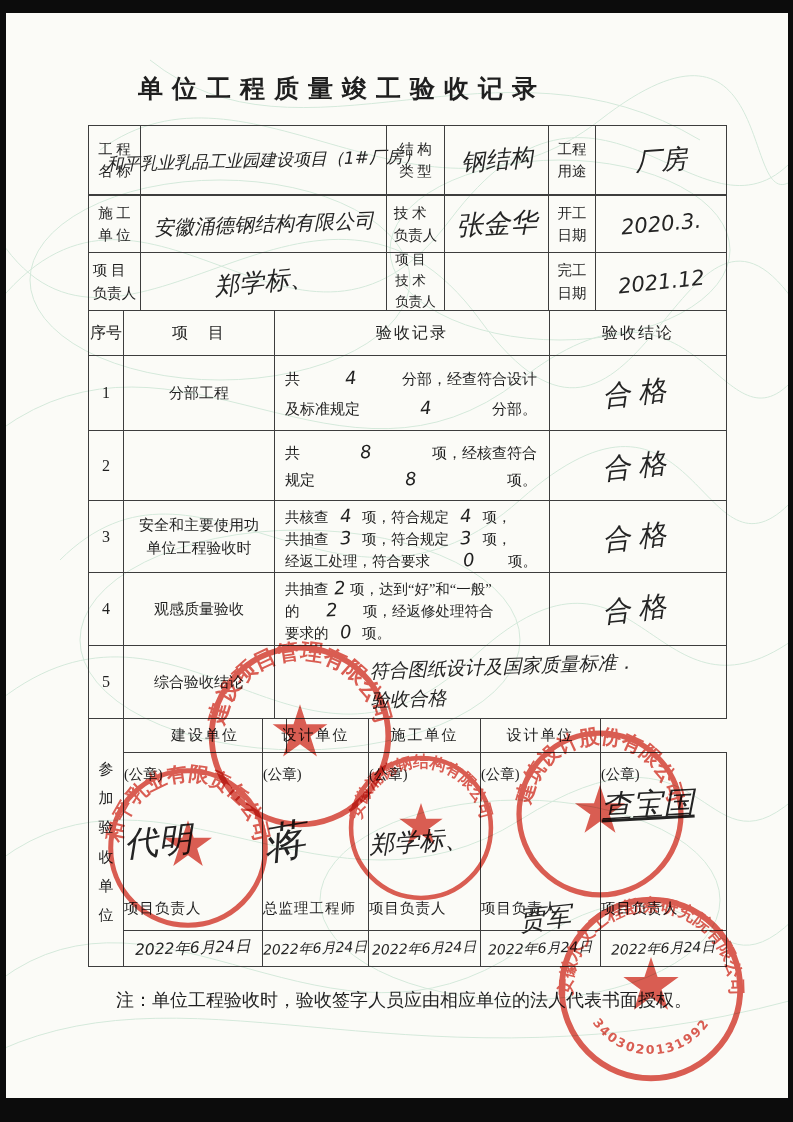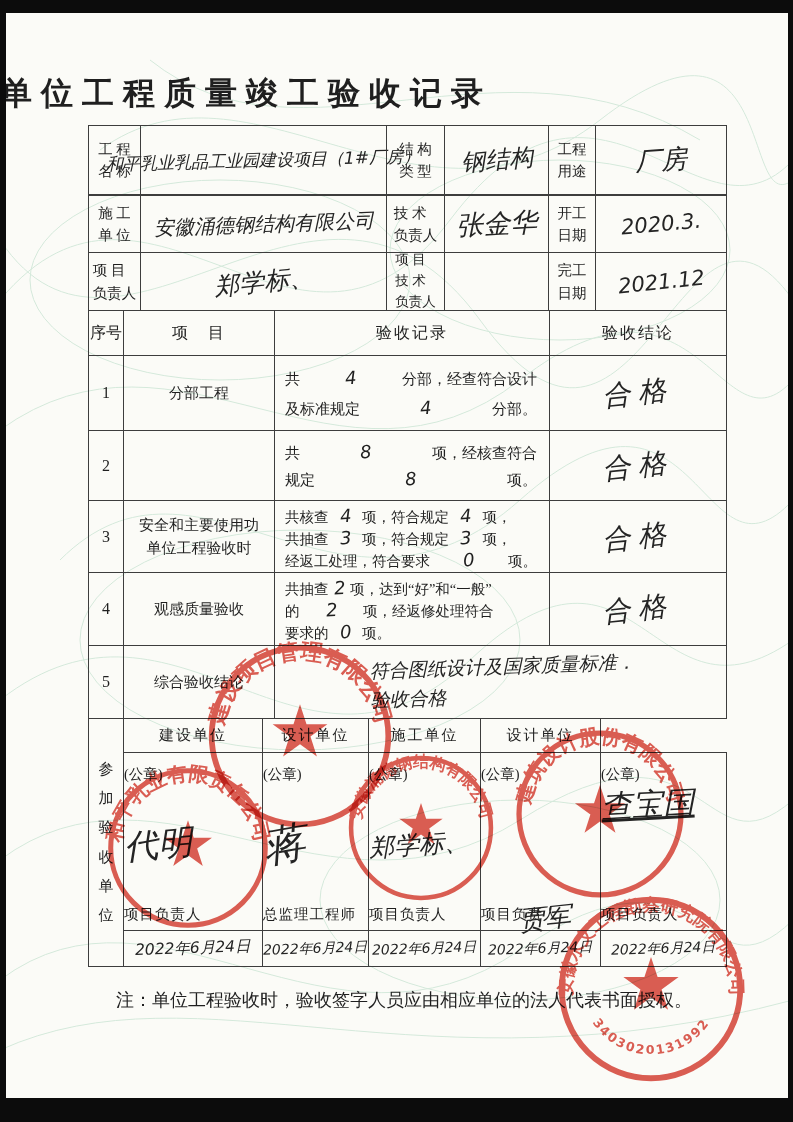--- a/index.html
+++ b/index.html
@@ -7,22 +7,22 @@
         font-family:"Liberation Serif","DejaVu Serif",serif;color:#1f1f1f;}
   
   .edge{position:absolute;background:#0c0c0c;z-index:30;}
   .edge-top{left:0;top:0;width:793px;height:13px;}
   .edge-bottom{left:0;top:1098px;width:793px;height:24px;}
   .edge-left{left:0;top:0;width:6px;height:1122px;}
   .edge-right{left:788px;top:0;width:5px;height:1122px;}
   
   .guilloche{position:absolute;left:0;top:0;z-index:0;opacity:.5;}
   
-  .title{position:absolute;left:0;top:72px;width:684px;text-align:left;
-         font-size:32px;font-weight:bold;letter-spacing:9px;z-index:3;}
+  .title{position:absolute;left:0;top:72px;width:684px;text-align:center;
+         font-size:25px;font-weight:bold;letter-spacing:9px;z-index:3;}
   
   .tbl{position:absolute;left:88px;top:125px;width:639px;height:842px;z-index:2;}
   .c{position:absolute;border:1px solid #3d3d3d;box-sizing:border-box;}
   .plabel{display:flex;align-items:center;justify-content:center;text-align:left;
           font-size:14.5px;white-space:pre-line;line-height:1.55;}
   .vcell{display:flex;align-items:center;justify-content:center;}
   .hdr{display:flex;align-items:center;justify-content:center;font-size:16px;letter-spacing:2px;}
   .item-cell{display:flex;align-items:center;justify-content:center;text-align:center;
              font-size:15px;white-space:pre-line;line-height:1.5;}
   .rec{display:flex;flex-direction:column;justify-content:space-evenly;
@@ -37,21 +37,21 @@
        transform:rotate(-4deg);display:inline-block;}
   .concl{display:flex;align-items:center;justify-content:center;}
   .concl span{font-size:28px;letter-spacing:8px;transform:rotate(-6deg);}
   .hw-block{white-space:pre-line;line-height:1.5;}
   
   .side-label{display:flex;align-items:center;justify-content:center;
               font-size:15px;white-space:pre-line;line-height:1.95;text-align:center;}
   .seal-cell{display:flex;flex-direction:column;align-items:flex-start;overflow:visible;}
   .seal-note{margin-top:12px;font-size:14.5px;}
   .sig-zone{flex:1;display:flex;align-items:center;justify-content:center;overflow:visible;}
-  .role{margin-bottom:6px;font-size:14.5px;letter-spacing:1px;}
+  .role{margin-bottom:12px;font-size:14.5px;letter-spacing:1px;}
   .date-cell{display:flex;align-items:center;justify-content:center;}
   .date-cell span{font-size:15.5px;white-space:nowrap;transform:rotate(-2deg);}
   
   .note{position:absolute;left:88px;top:988px;width:600px;font-size:18px;z-index:3;margin-left:28px;}
   
   .stamp{position:absolute;z-index:10;mix-blend-mode:multiply;opacity:.88;}
   .stamp text{font-family:"DejaVu Sans",sans-serif;font-weight:bold;}
   
   .abs{position:absolute;z-index:8;}
 </style>
@@ -235,21 +235,21 @@
 验收合格</span>
     </div>
 
     <div class="c side-label" style="left:0;top:593px;width:36px;height:249px">参
 加
 验
 收
 单
 位</div>
 
-    <div class="c hdr" style="left:35px;top:593px;width:140px;height:35px;font-size:15px">建设单位</div>
+    <div class="c hdr" style="left:35px;top:593px;width:164px;height:35px;font-size:15px">建设单位</div>
     <div class="c hdr" style="left:174px;top:593px;width:107px;height:35px;font-size:15px">设计单位</div>
     <div class="c hdr" style="left:392px;top:593px;width:121px;height:35px;font-size:15px">设计单位</div>
     <div class="c hdr" style="left:280px;top:593px;width:113px;height:35px;font-size:15px">施工单位</div>
 
     <div class="c seal-cell" style="left:35px;top:627px;width:140px;height:179px">
       <span class="seal-note">(公章)</span>
       <div class="sig-zone">
           <span class="hw" style="font-size:34px;transform:rotate(-5deg)">代明</span>
         </div>
       <span class="role">项目负责人</span>

